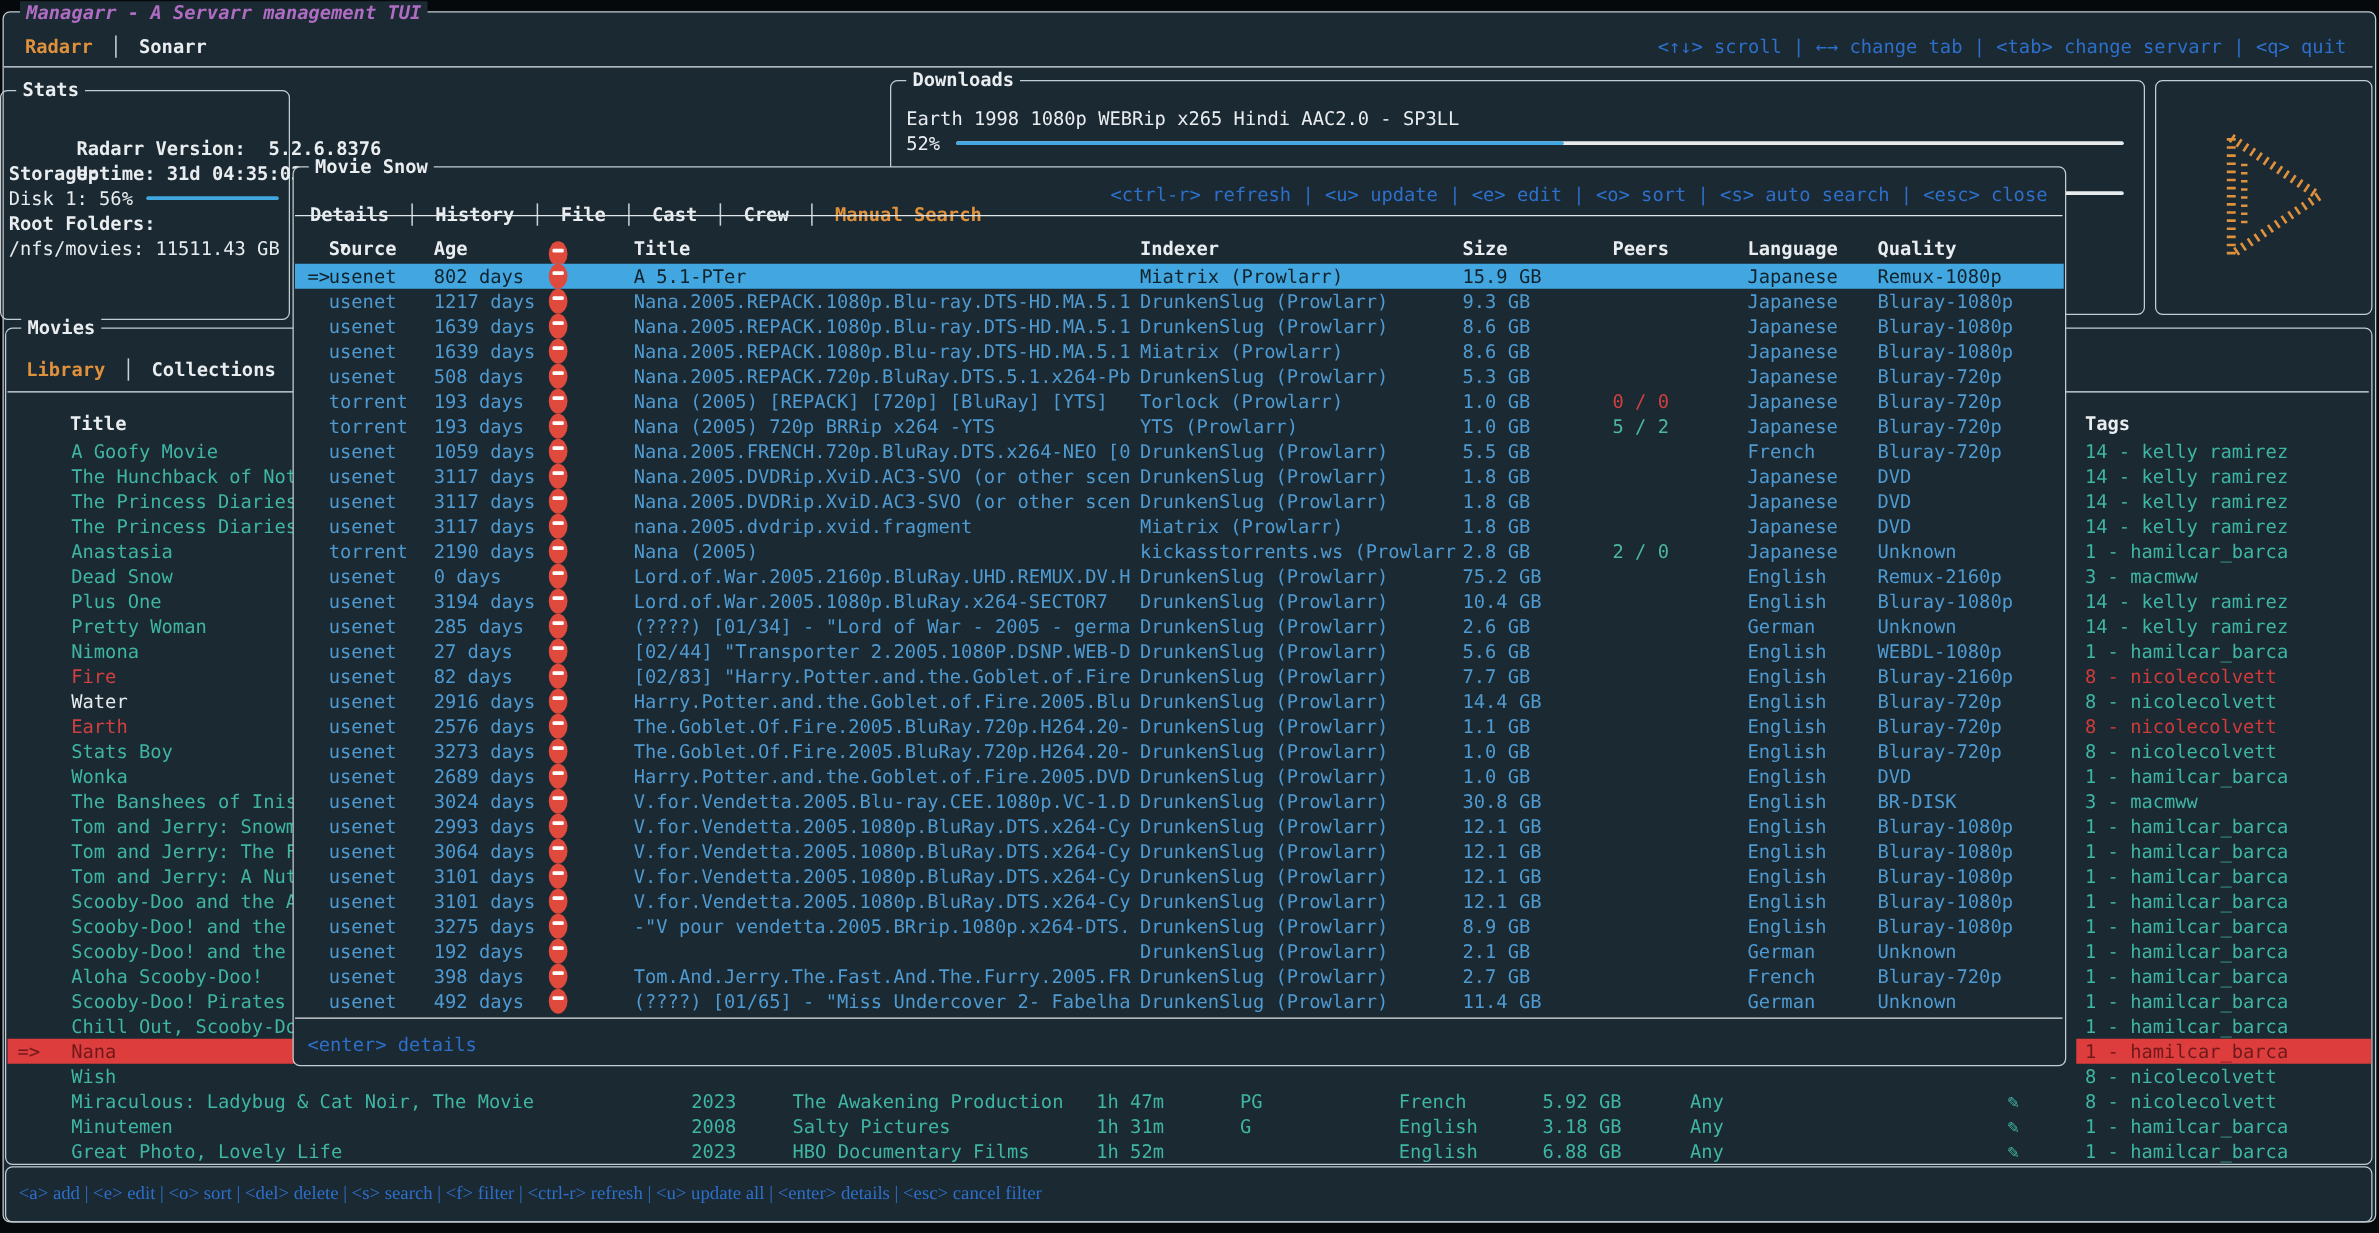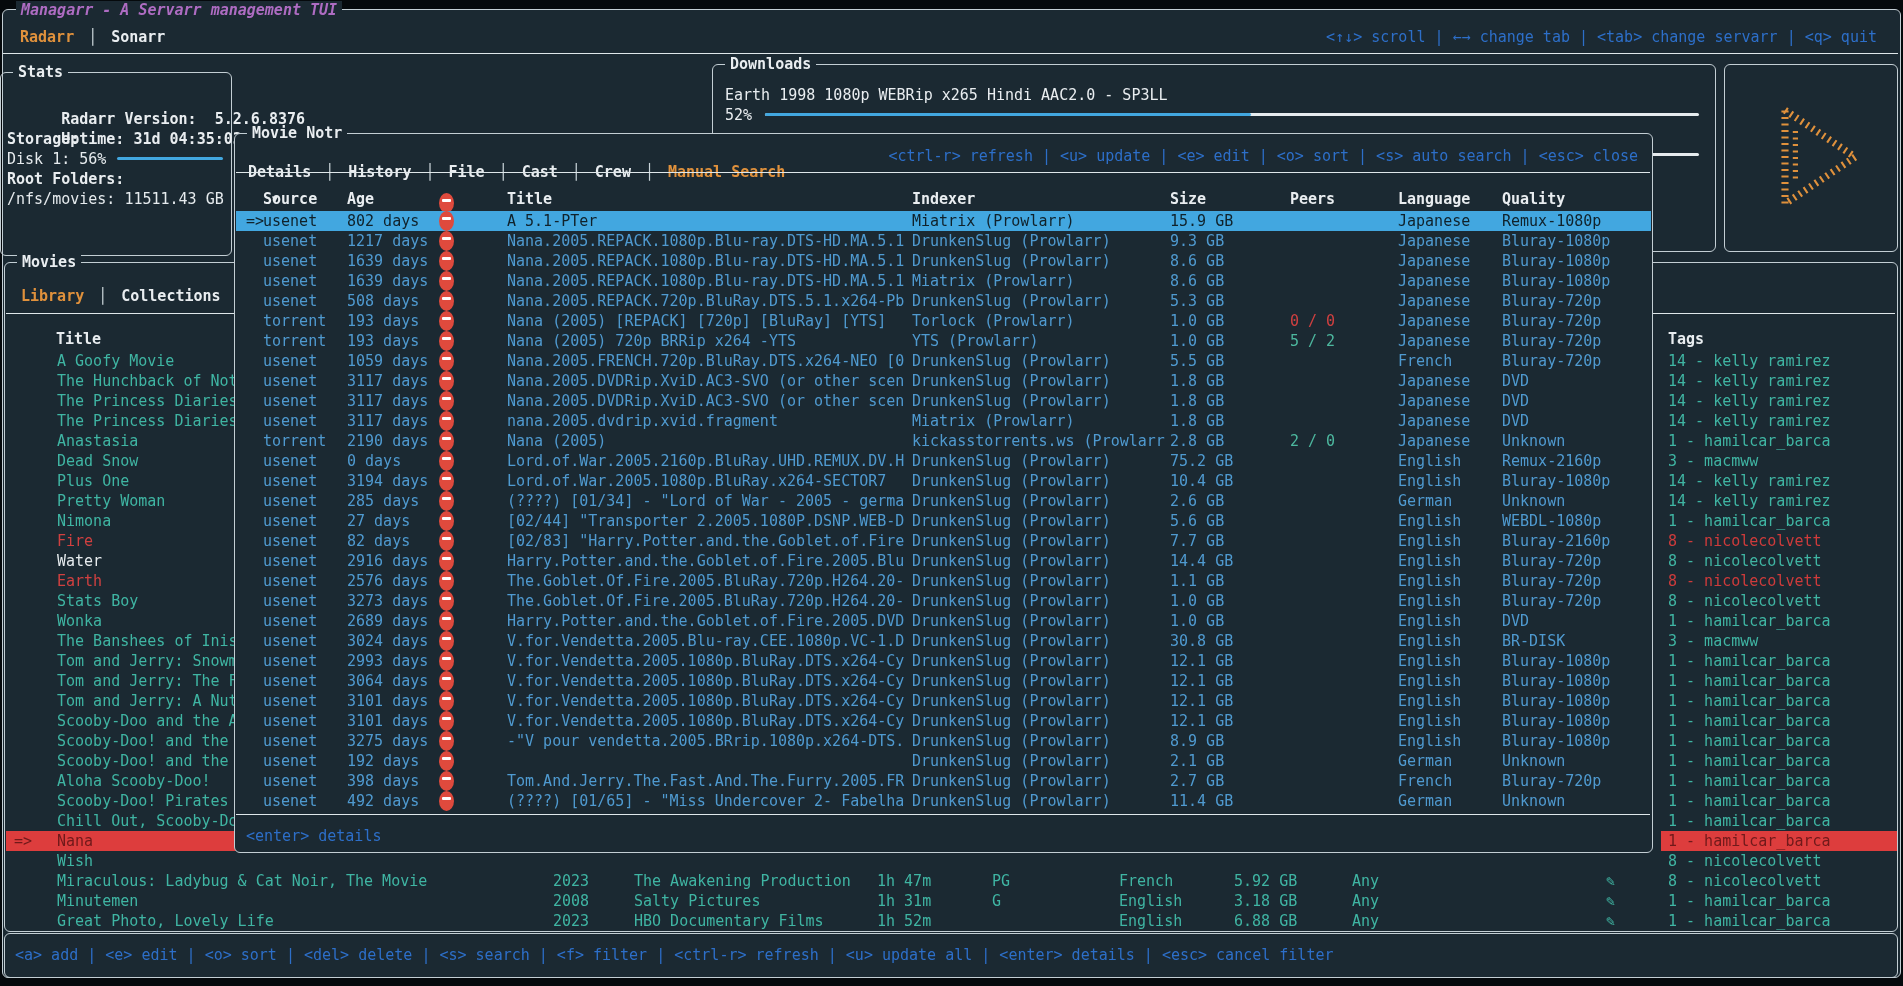--- a/index.html
+++ b/index.html
@@ -203,26 +203,26 @@
           <span class="l-runtime">1h 52m</span>
           <span class="l-rating"></span>
           <span class="l-lang">English</span>
           <span class="l-size">6.88 GB</span>
           <span class="l-profile">Any</span>
           <span class="l-mon">✎</span>
         </div>
       </div>
   </div>
 
-  <div class="panel" style="left:4px;top:933px;width:1892px;height:43px;">
+  <div class="panel" style="left:4px;top:933px;width:1892px;height:43px;font-family:Liberation Serif, serif;">
     <div class="row20 key" style="left:10px;top:11px;">&lt;a&gt; add | &lt;e&gt; edit | &lt;o&gt; sort | &lt;del&gt; delete | &lt;s&gt; search | &lt;f&gt; filter | &lt;ctrl-r&gt; refresh | &lt;u&gt; update all | &lt;enter&gt; details | &lt;esc&gt; cancel filter</div>
   </div>
 
   <div class="panel" style="left:234px;top:133px;width:1417px;height:718px;background:#1b2932;z-index:10;">
-    <div class="plabel">Movie Notr</div>
+    <div class="plabel">Movie Snow</div>
     <div class="tabs" id="modal-tabs" style="left:13px;top:12px;margin-top:16px;">
         <span class="tab">Details</span>
         <span class="tabsep">│</span>
         <span class="tab">History</span>
         <span class="tabsep">│</span>
         <span class="tab">File</span>
         <span class="tabsep">│</span>
         <span class="tab">Cast</span>
         <span class="tabsep">│</span>
         <span class="tab">Crew</span>

